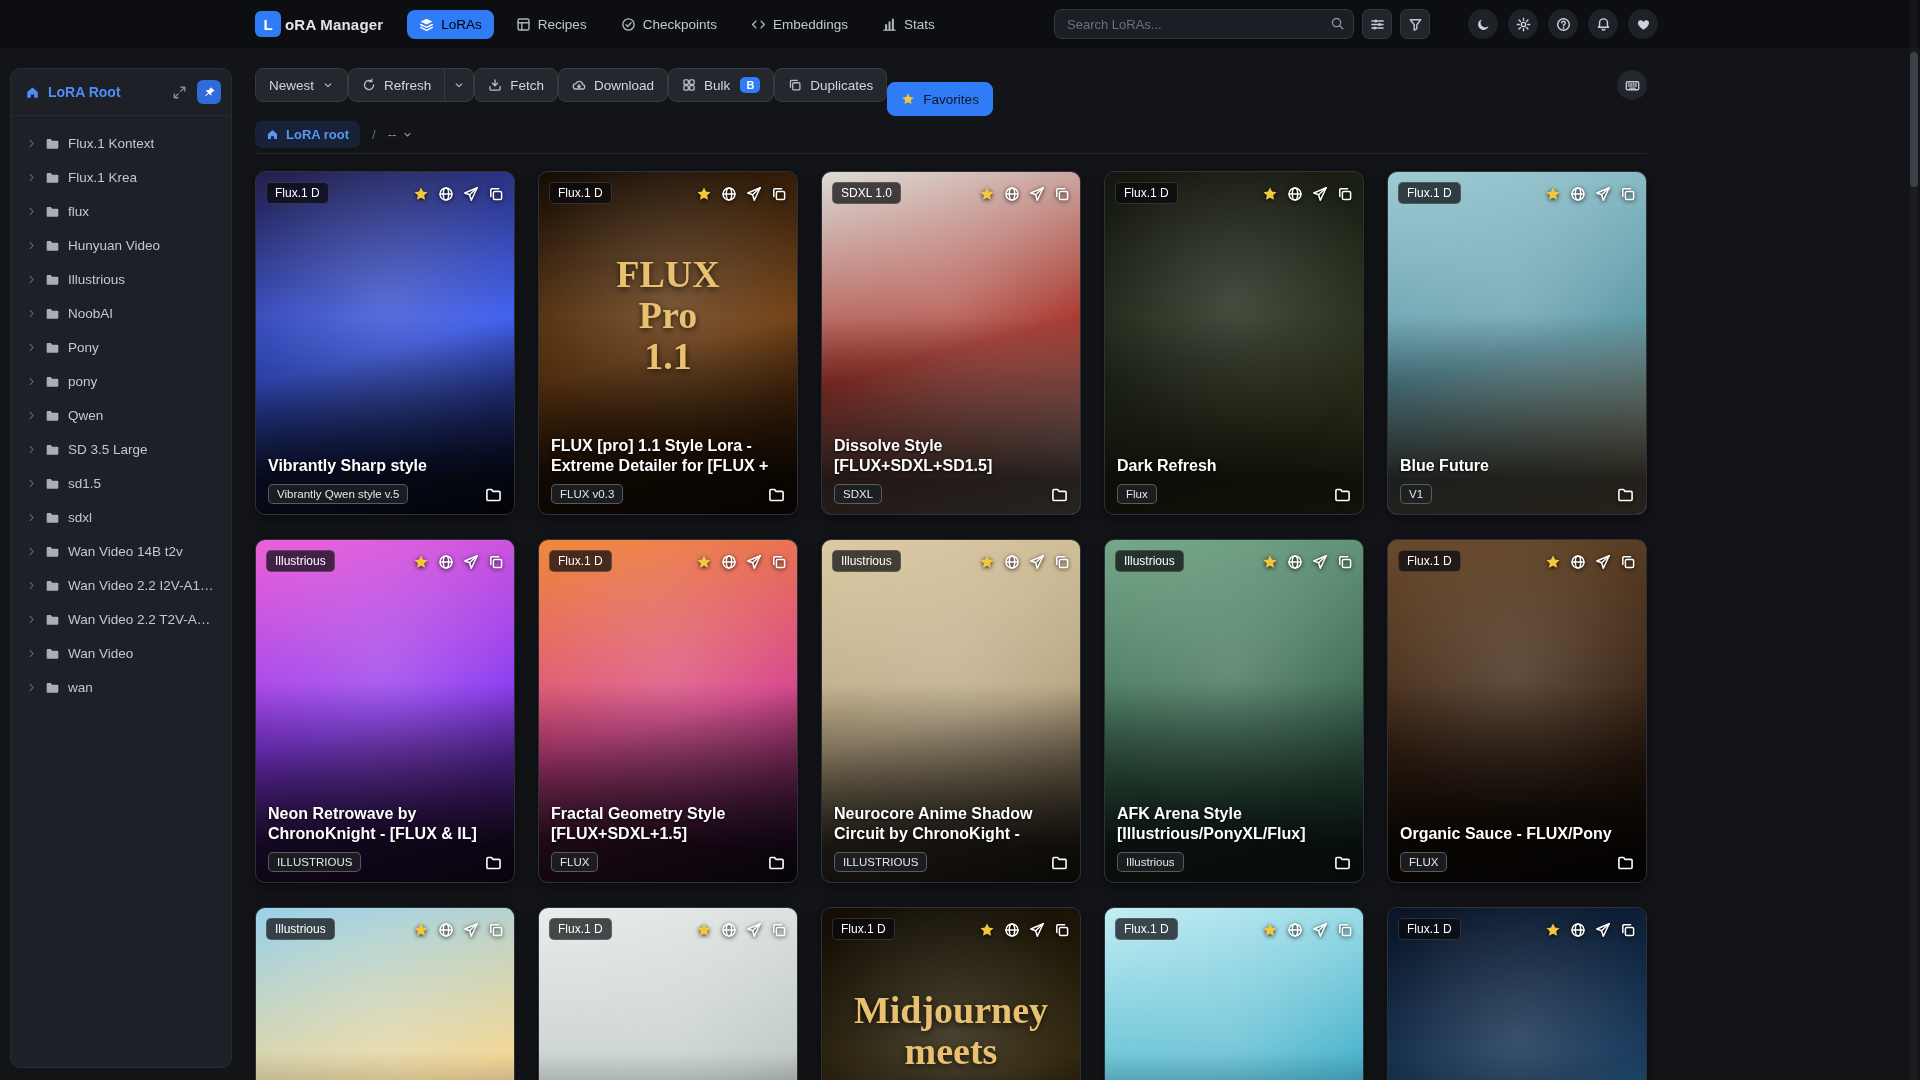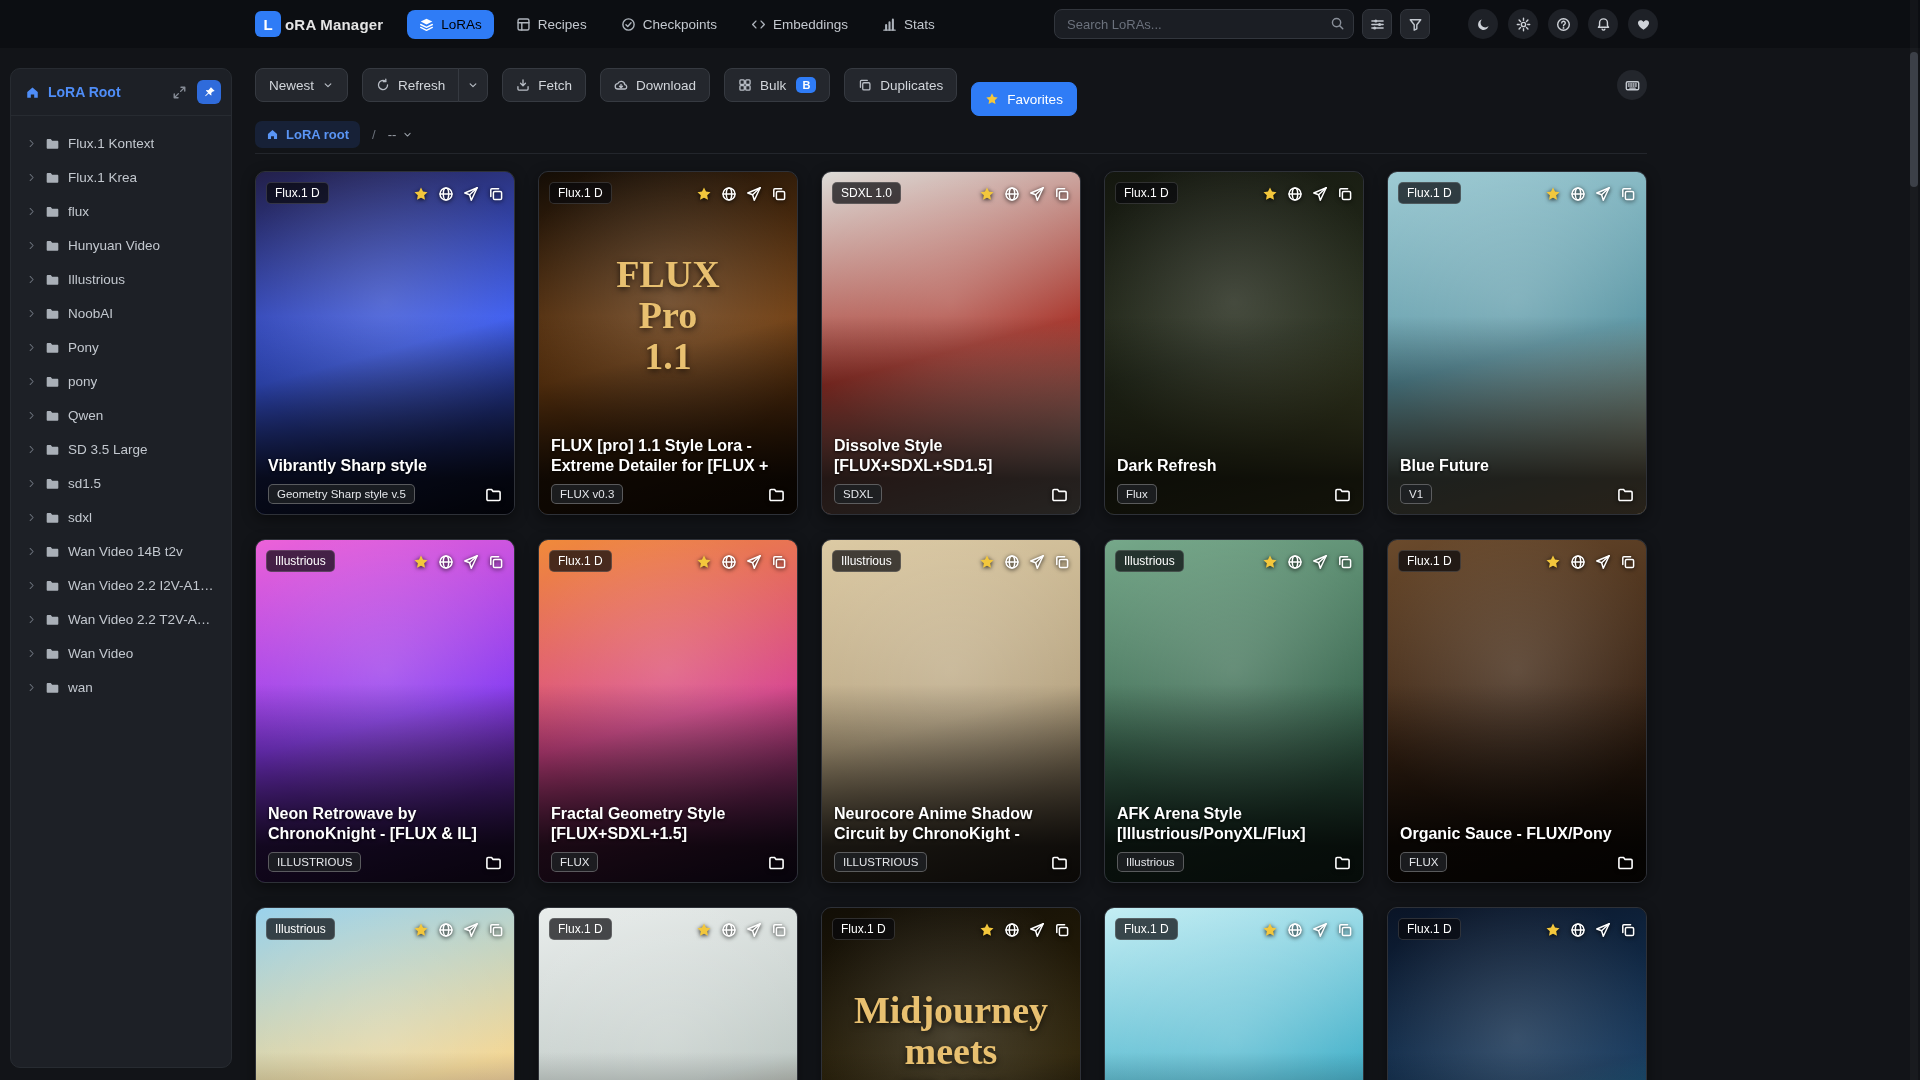--- a/index.html
+++ b/index.html
@@ -77,37 +77,37 @@
     display:flex; align-items:center; gap:8px; height:34px; padding:0 7px;
     border-radius:6px; font-size:13.5px; color:#c3c8cf; cursor:pointer; white-space:nowrap;
   }
   .side-item .chev { color:#6a707a; } .side-item .chev svg { width:11px; height:11px; }
   .side-item .folder-ic { color:#a9afb7; }
   .side-label { overflow:hidden; text-overflow:ellipsis; }
 
   
   .toolbar {
     position:absolute; left:255px; top:68px; width:1392px; height:34px;
-    display:flex; align-items:center; gap:14px;
+    display:flex; align-items:center; 
   }
   .tbtn {
     display:flex; align-items:center; gap:8px; height:34px; padding:0 13px;
     background:#24272d; border:1px solid #363a41; border-radius:8px;
     color:#d2d6db; font-size:13.5px; white-space:nowrap;
   }
   .tbtn .ic { color:#b9bec6; } .tbtn .ic svg { width:14px; height:14px; }
   .tbtn .caret svg { width:12px; height:12px; }
   .split { display:flex; }
   .split .tbtn:first-child { border-radius:8px 0 0 8px; }
   .split .caret-part { border-radius:0 8px 8px 0; padding:0 8px; margin-left:-1px; }
   .bulk-badge {
     background:var(--accent); color:#fff; font-size:11px; font-weight:700;
     padding:2px 6px; border-radius:5px; margin-left:2px;
   }
-  .fav-btn { background:var(--accent); border-color:var(--accent); color:#ffffff;margin-top:28px; }
+  .fav-btn { background:var(--accent); border-color:var(--accent); color:#0f172a;margin-top:28px; }
   .fav-btn .star-ic { color:var(--star); }
   .kb-btn { margin-left:auto; background:#23262c; color:#c3c8cf; }
 
   
   .breadcrumb {
     position:absolute; left:255px; top:116px; width:1392px; height:38px;
     display:flex; align-items:center; gap:12px;
     border-bottom:1px solid #23262c;
   }
   .bc-chip {
@@ -678,21 +678,21 @@
             <svg viewBox="0 0 16 16" fill="none" stroke="currentColor" stroke-width="1.5" stroke-linecap="round" stroke-linejoin="round">
               <rect x="5.4" y="5.4" width="8.2" height="8.2" rx="1.4"></rect>
               <path d="M2.8 10.6V3.8c0-.6.5-1 1-1h6.8"></path>
             </svg>
           </span>
         </div>
       </div>
       <div class="card-bottom">
         <div class="card-title">Vibrantly Sharp style</div>
         <div class="card-meta">
-          <span class="ver-chip">Geometry Sharp style v.5</span>
+          <span class="ver-chip">Vibrantly Qwen style v.5</span>
           <span class="ic folder-open-btn">
             <svg viewBox="0 0 16 16" fill="none" stroke="currentColor" stroke-width="1.5" stroke-linecap="round" stroke-linejoin="round">
               <path d="M1.8 4.4c0-.6.5-1.1 1.1-1.1h3.3l1.4 1.8h5.5c.6 0 1.1.5 1.1 1.1v6.3c0 .6-.5 1.1-1.1 1.1H2.9c-.6 0-1.1-.5-1.1-1.1z"></path>
             </svg>
           </span>
         </div>
       </div>
     </div>
     <div class="card">
       <div class="card-art" style="background:linear-gradient(165deg,#140d06 0%,#713f12 52%,#241104 100%)">

